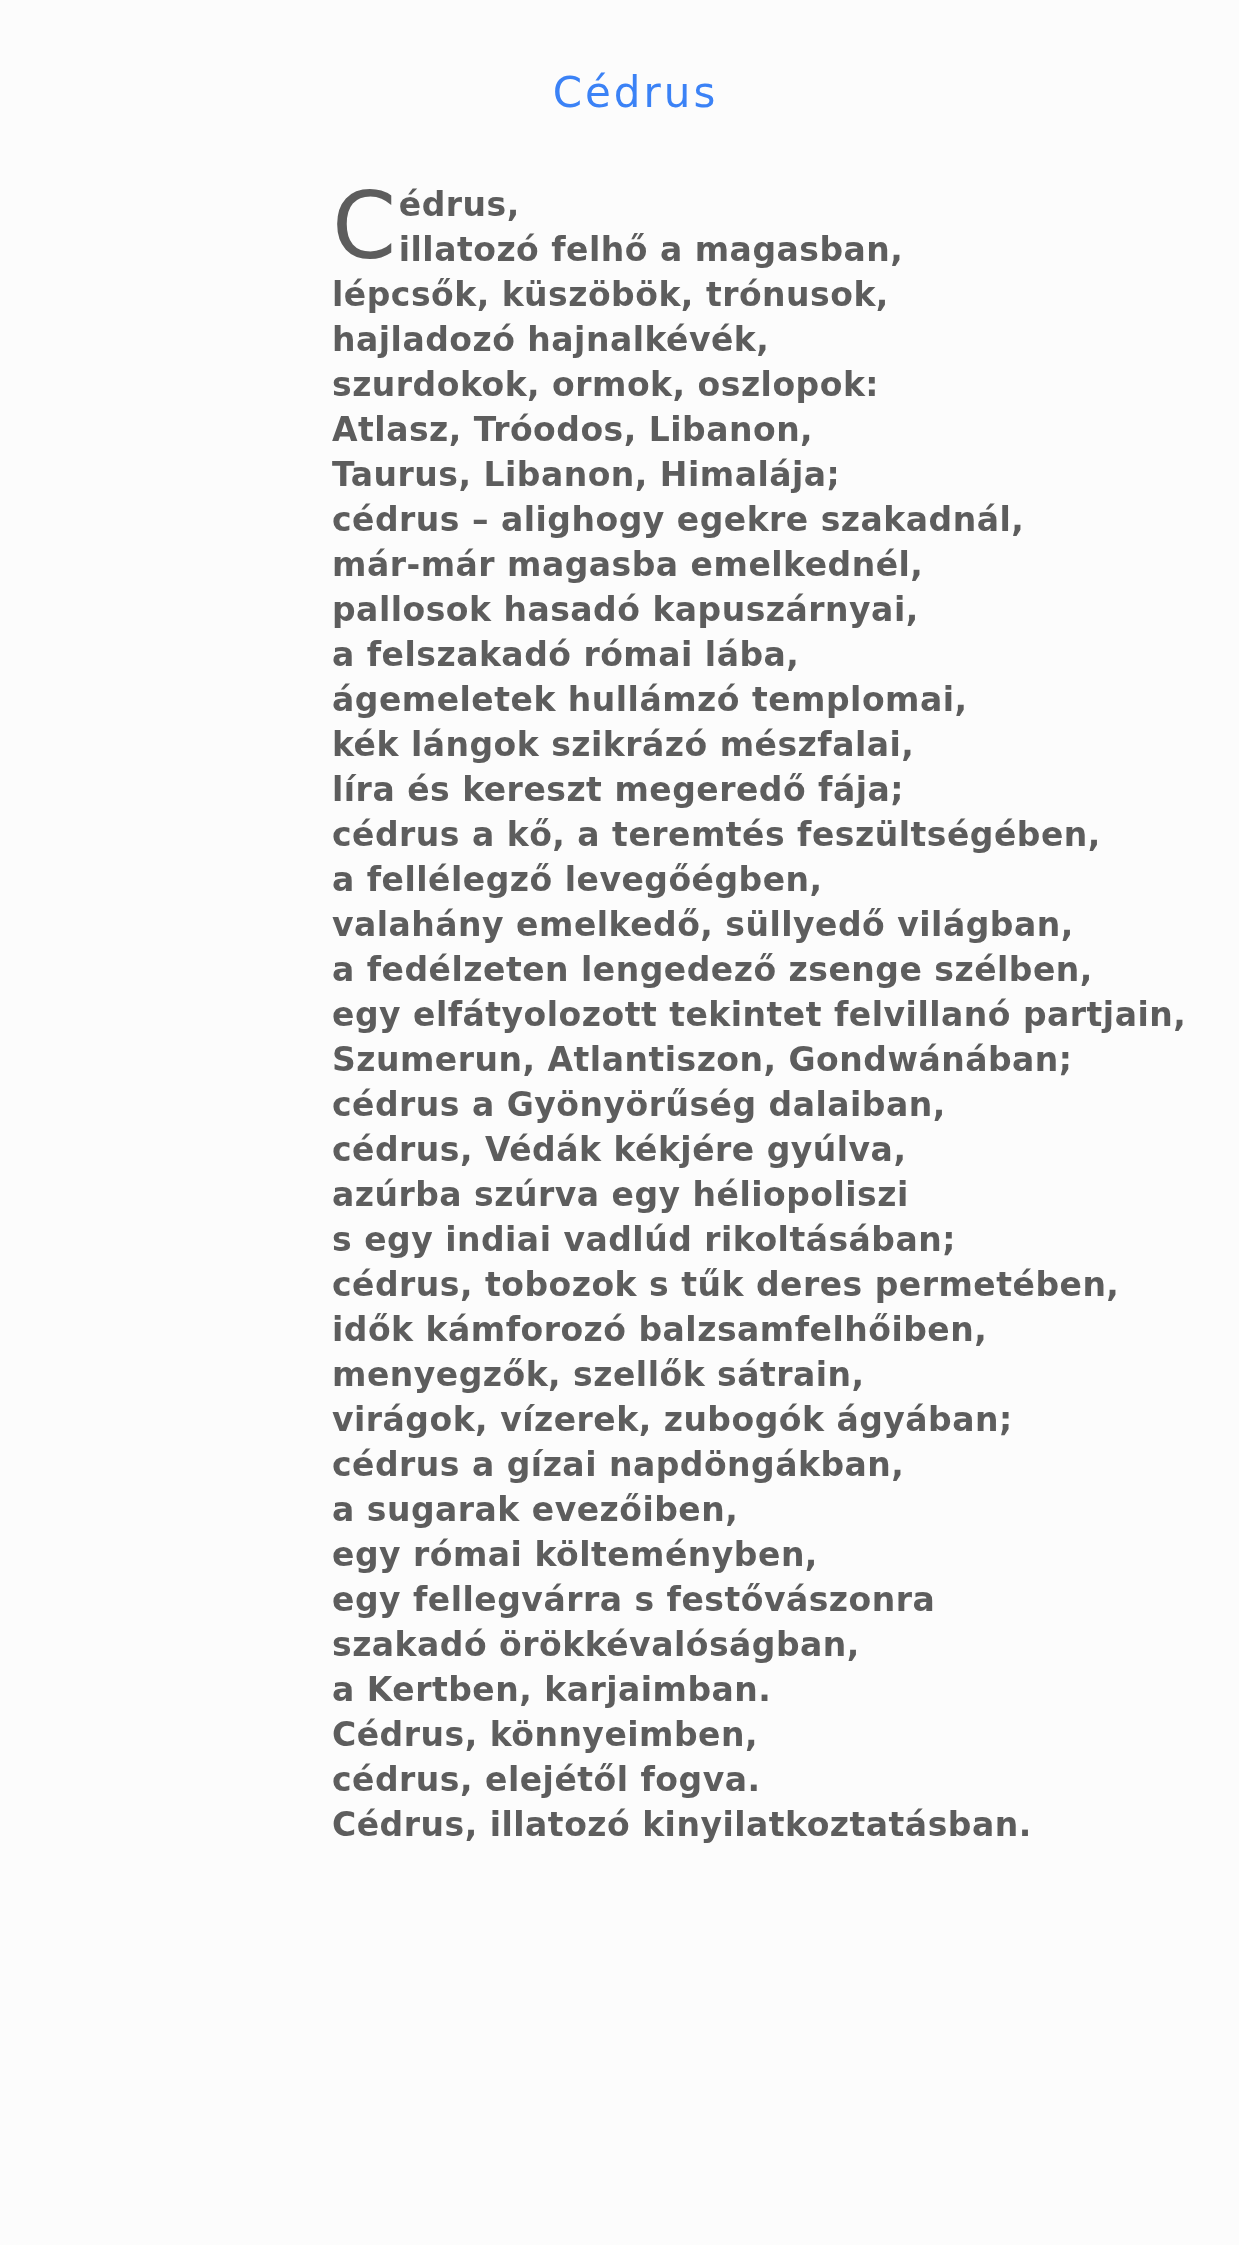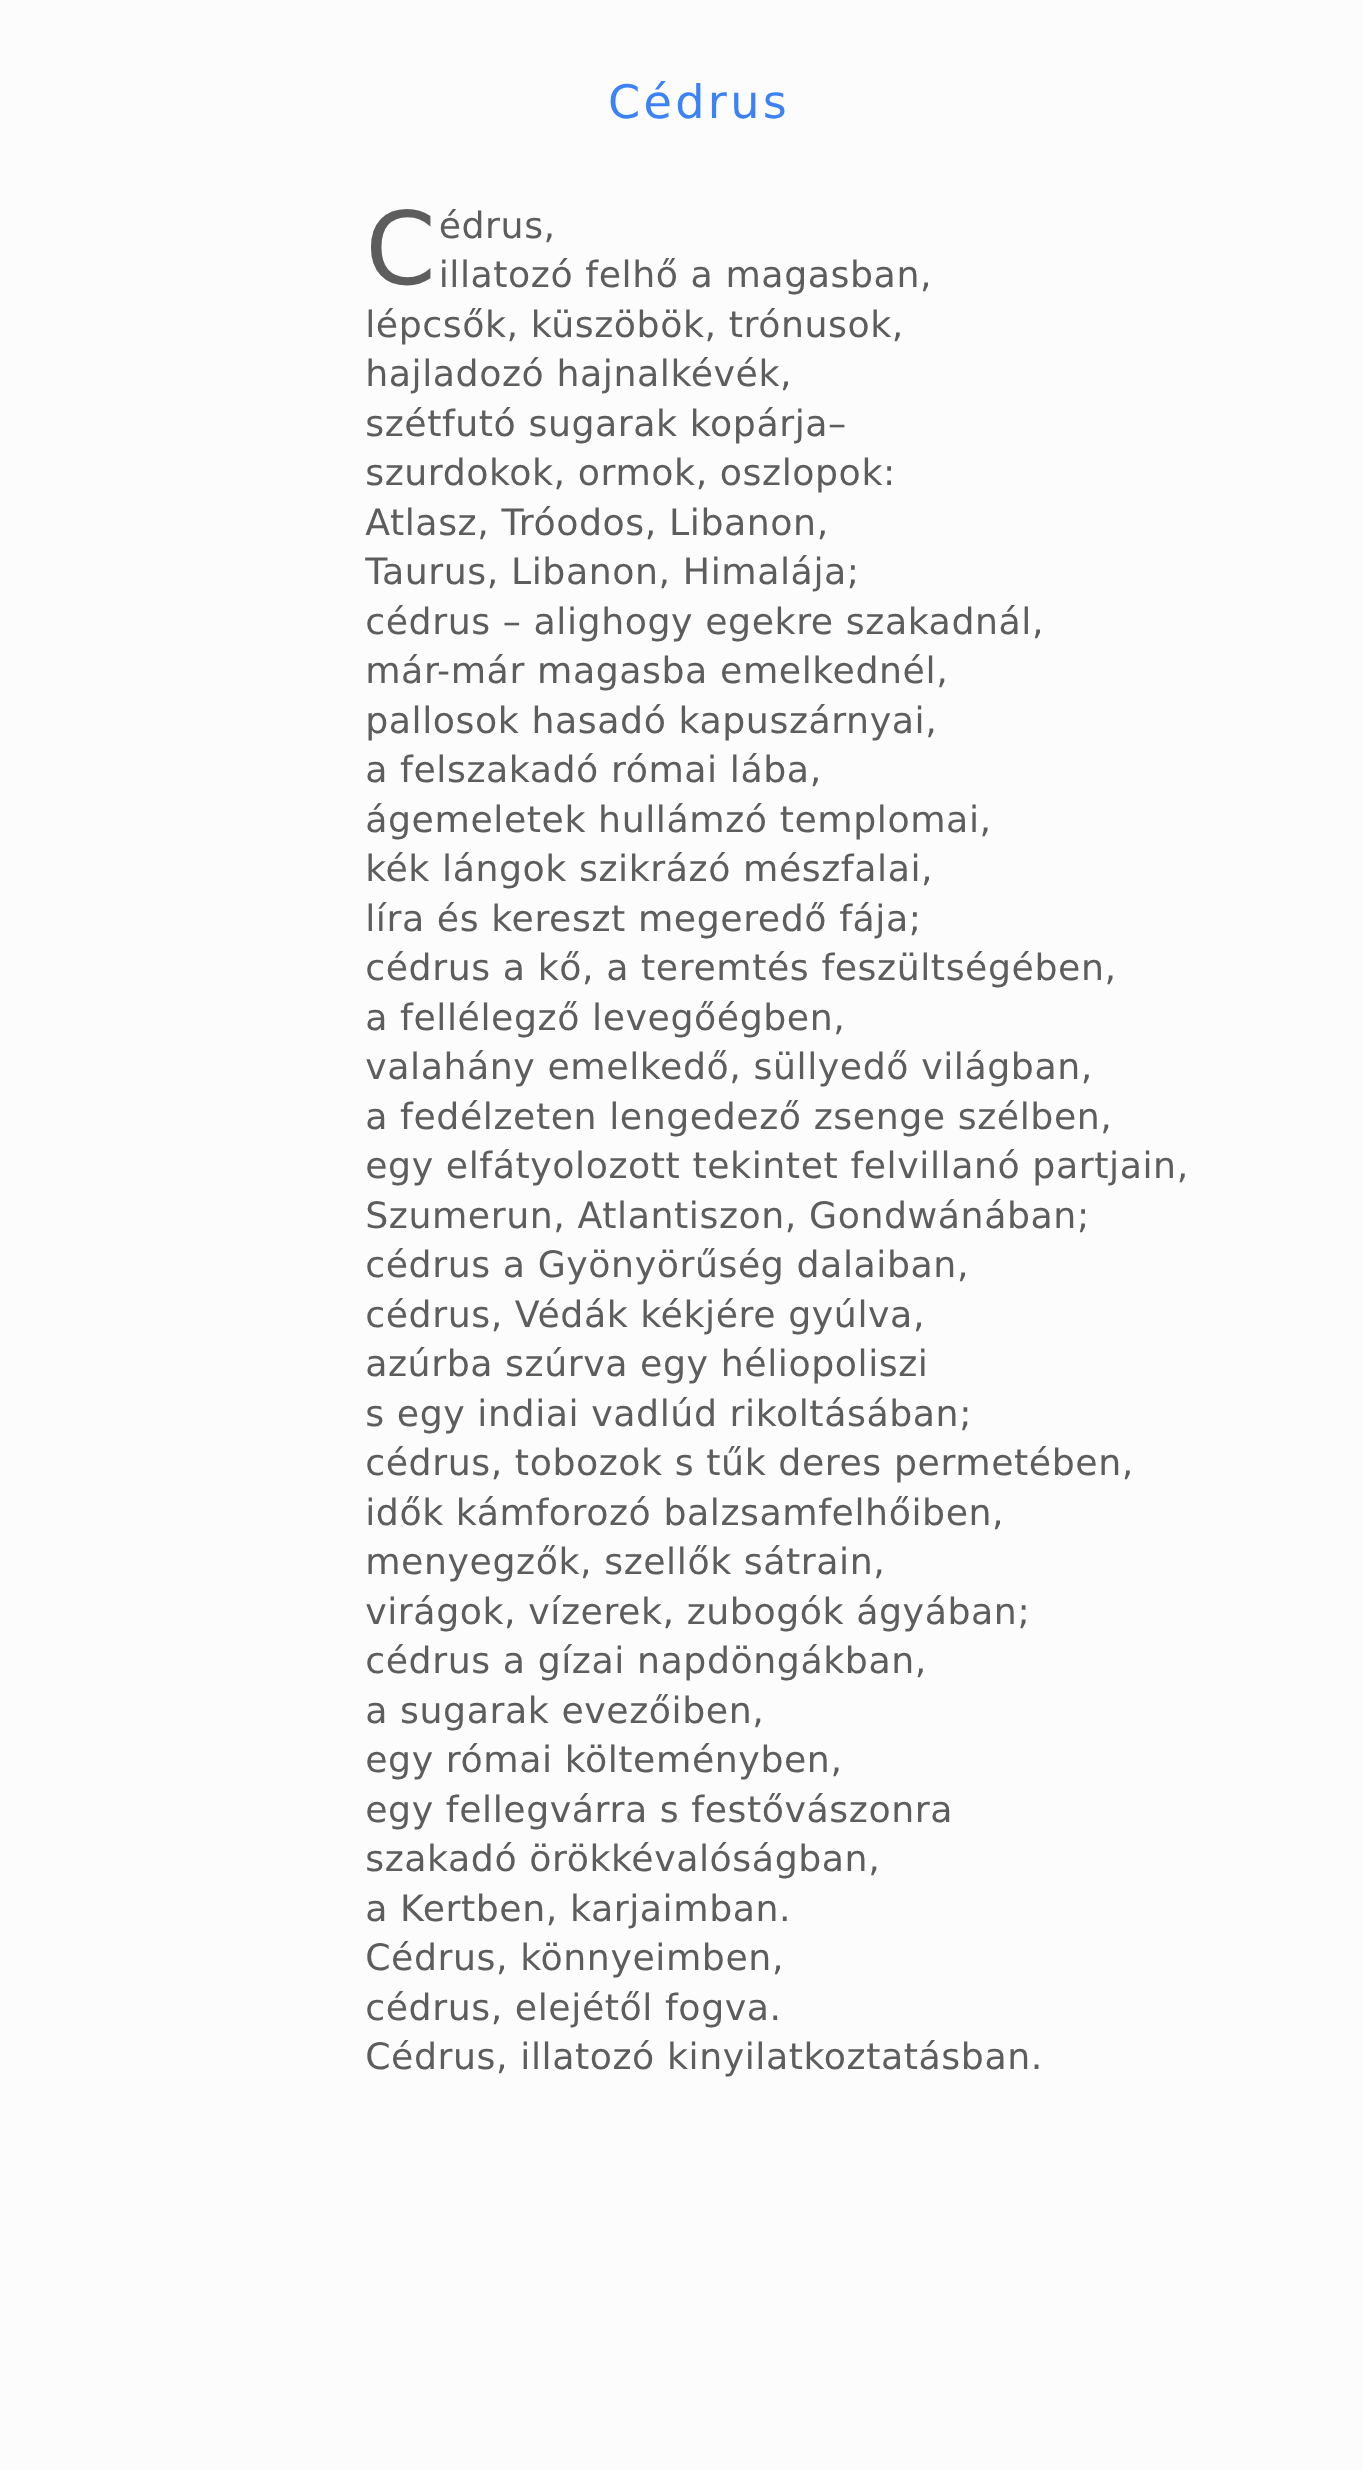--- a/index.html
+++ b/index.html
@@ -51,39 +51,39 @@
     line-height: 90px;
     margin-right: 2px;
     color: #5d5d5d;
   }
   .dropcap-col {
     display: flex;
     flex-direction: column;
   }
   .poem-line {
     height: 45px;
+    font-weight: bold;
   }
 </style>
 </head>
 <body>
 
 <div class="page">
   <h1 class="poem-title">Cédrus</h1>
 
   <div class="poem">
       <div class="dropcap-group">
         <span class="dropcap">C</span>
         <div class="dropcap-col">
           <div class="poem-line">édrus,</div>
           <div class="poem-line">illatozó felhő a magasban,</div>
         </div>
       </div>
       <div class="poem-line">lépcsők, küszöbök, trónusok,</div>
       <div class="poem-line">hajladozó hajnalkévék,</div>
-      <div class="poem-line">szétfutó sugarak kopárja–</div>
       <div class="poem-line">szurdokok, ormok, oszlopok:</div>
       <div class="poem-line">Atlasz, Tróodos, Libanon,</div>
       <div class="poem-line">Taurus, Libanon, Himalája;</div>
       <div class="poem-line">cédrus – alighogy egekre szakadnál,</div>
       <div class="poem-line">már-már magasba emelkednél,</div>
       <div class="poem-line">pallosok hasadó kapuszárnyai,</div>
       <div class="poem-line">a felszakadó római lába,</div>
       <div class="poem-line">ágemeletek hullámzó templomai,</div>
       <div class="poem-line">kék lángok szikrázó mészfalai,</div>
       <div class="poem-line">líra és kereszt megeredő fája;</div>

